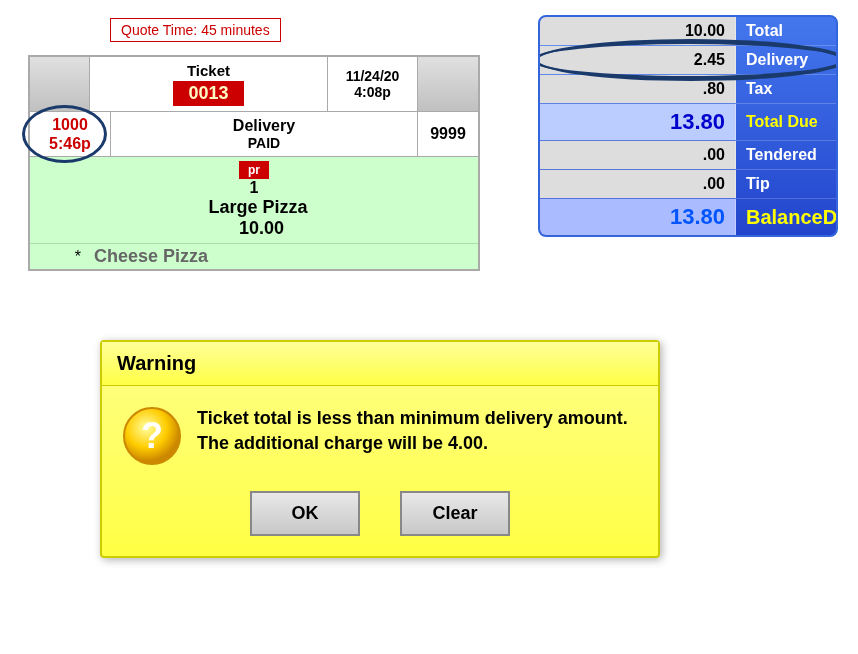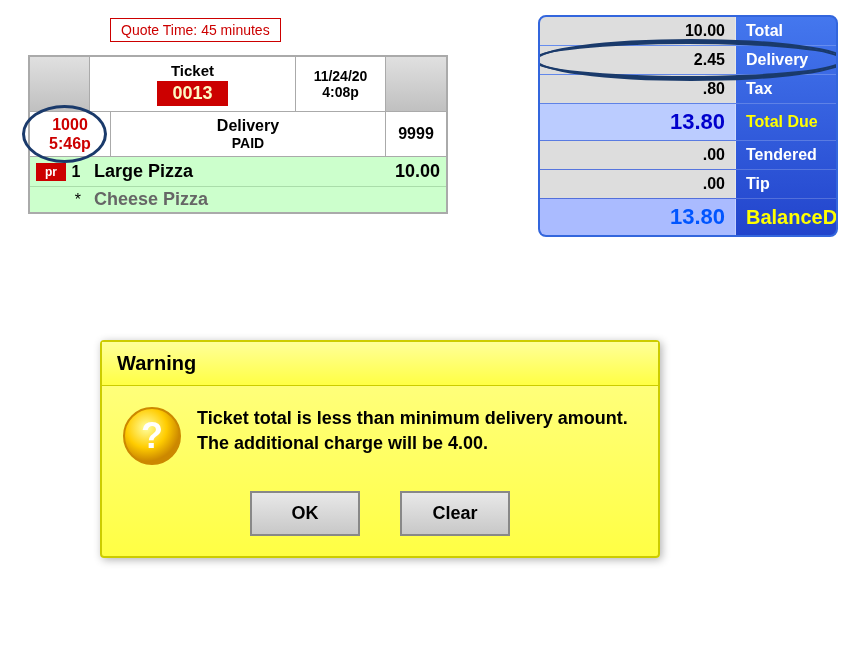--- a/index.html
+++ b/index.html
@@ -22,21 +22,21 @@
       color: #cc0000;
       padding: 3px 10px;
       font-size: 14px;
     }
 
     
     .ticket-panel {
       position: absolute;
       top: 55px;
       left: 28px;
-      width: 420px;
+      width: 452px;
       border: 2px solid #aaaaaa;
       background: #ffffff;
     }
 
     .ticket-header {
       display: flex;
       align-items: stretch;
       border-bottom: 1px solid #aaaaaa;
     }
 
@@ -171,20 +171,21 @@
     
     .order-items {
       background: #ccffcc;
     }
 
     .order-item-row {
       display: flex;
       align-items: center;
       padding: 4px 6px;
       border-bottom: 1px solid #aaddaa;
+      flex-direction: column;
     }
 
     .order-item-row:last-child {
       border-bottom: none;
     }
 
     .item-prefix {
       width: 30px;
       font-size: 14px;
       color: #cc0000;

